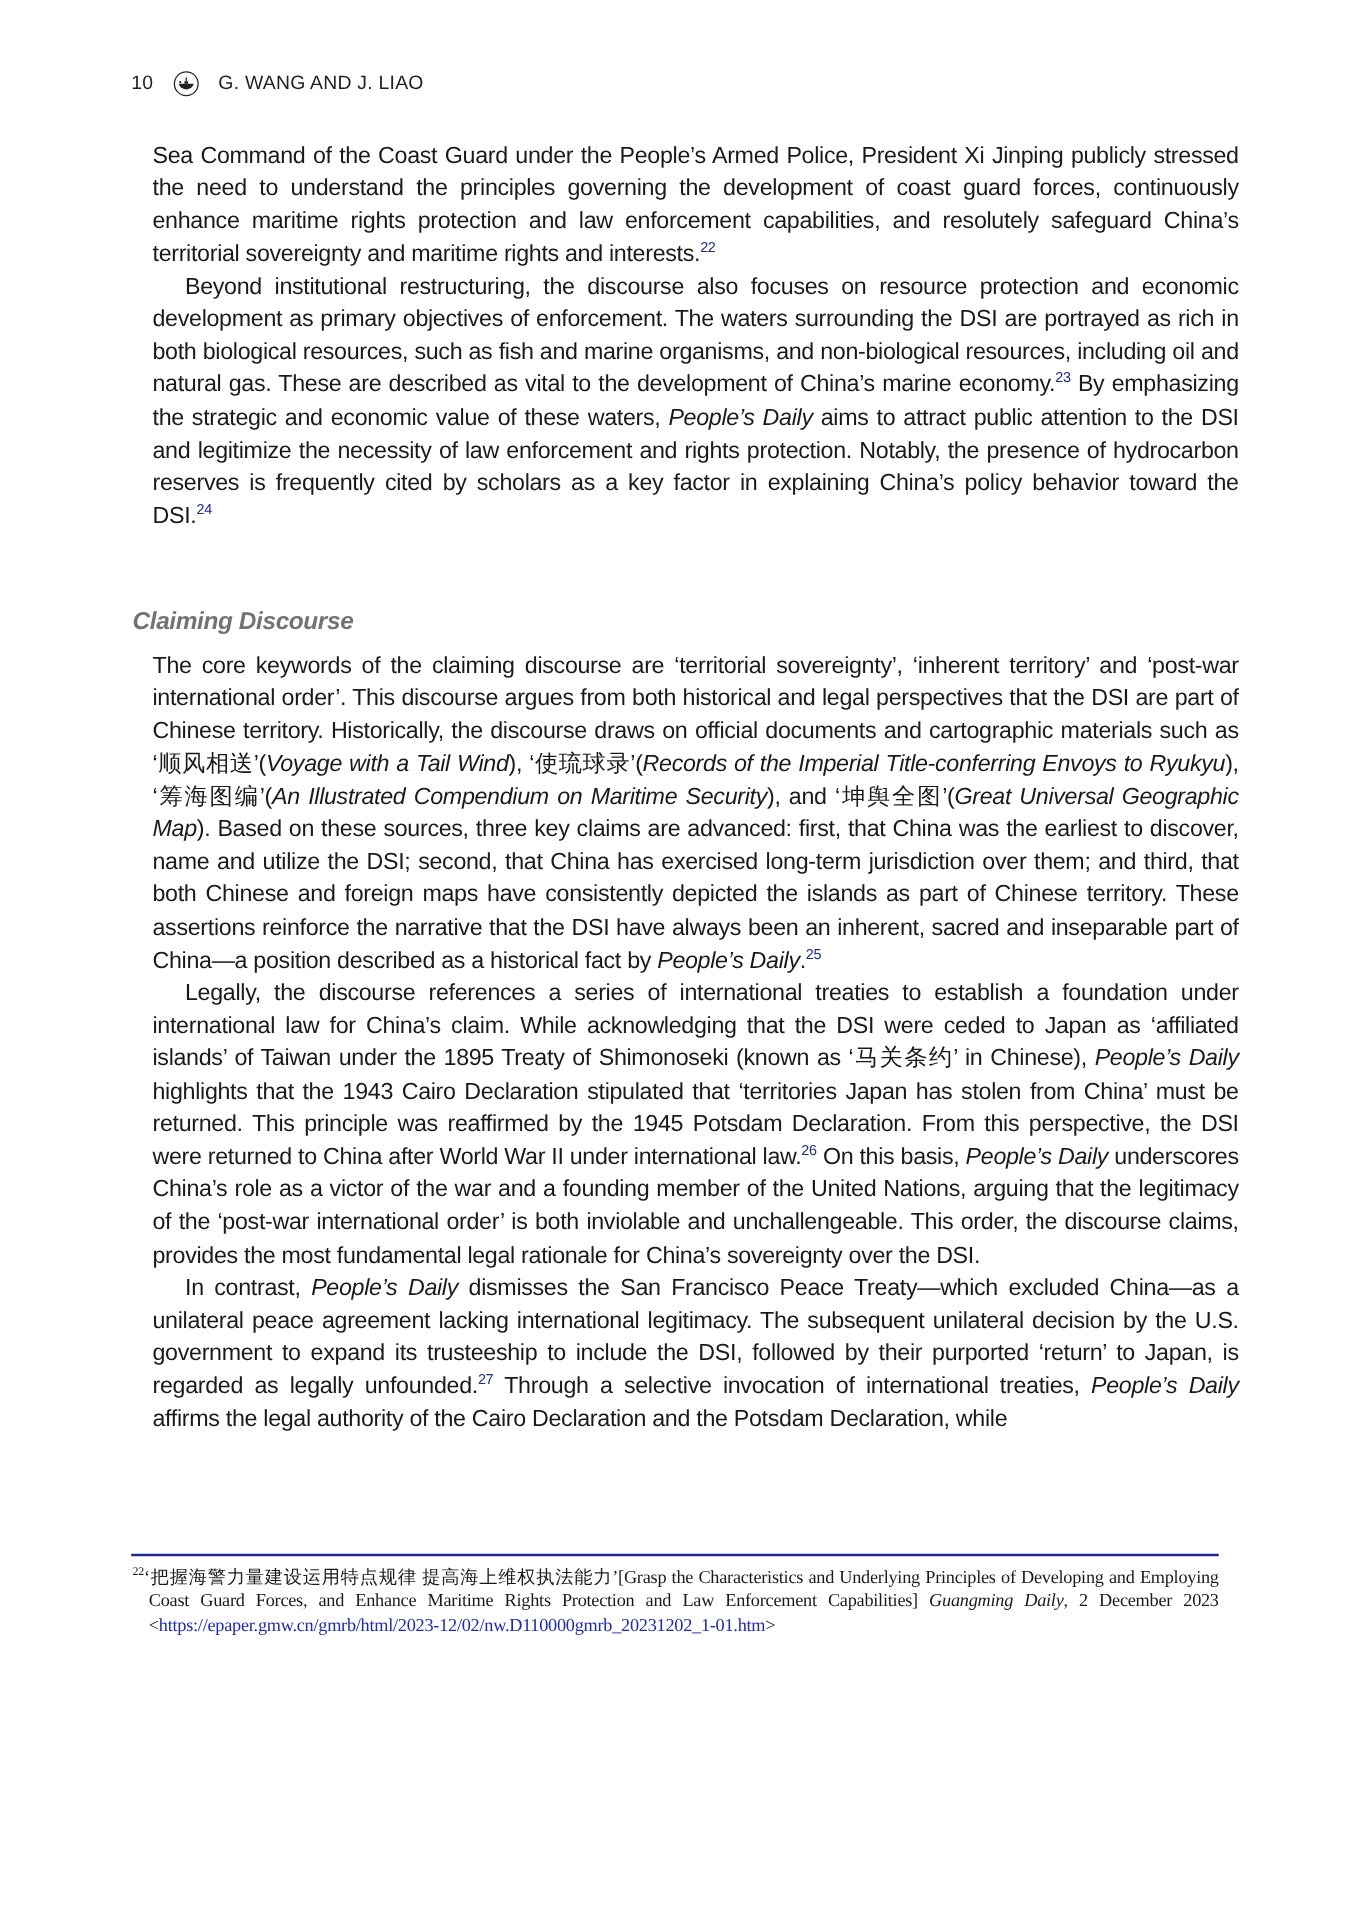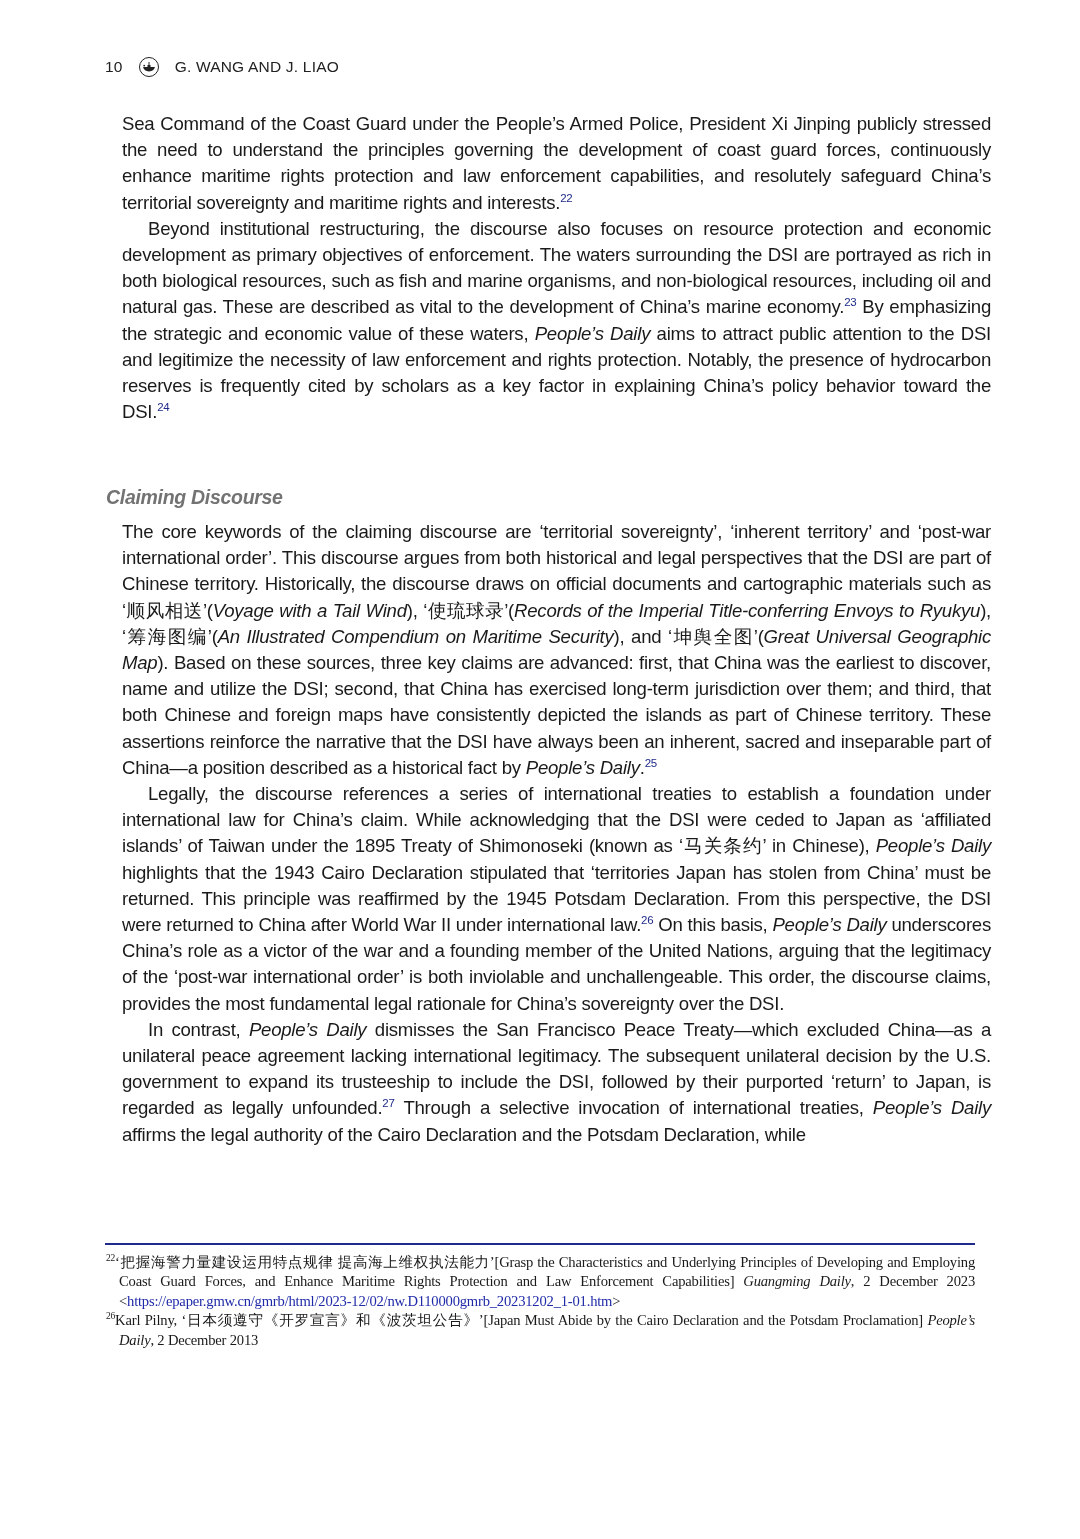--- a/index.html
+++ b/index.html
@@ -51,14 +51,13 @@
 <div class="body-text" style="top:519px;">
   <p><span>The core keywords of the claiming discourse are ‘territorial sovereignty’, ‘inherent territory’ and ‘post-war international order’. This discourse argues from both historical and legal perspectives that the DSI are part of Chinese territory. Historically, the discourse draws on official documents and cartographic materials such as ‘顺风相送’(</span><i>Voyage with a Tail Wind</i><span>), ‘使琉球录’(</span><i>Records of the Imperial Title-conferring Envoys to Ryukyu</i><span>), ‘筹海图编’(</span><i>An Illustrated Compendium on Maritime Security</i><span>), and ‘坤舆全图’(</span><i>Great Universal Geographic Map</i><span>). Based on these sources, three key claims are advanced: first, that China was the earliest to discover, name and utilize the DSI; second, that China has exercised long-term jurisdiction over them; and third, that both Chinese and foreign maps have consistently depicted the islands as part of Chinese territory. These assertions reinforce the narrative that the DSI have always been an inherent, sacred and inseparable part of China—a position described as a historical fact by </span><i>People’s Daily</i><span>.</span><sup class="fn-ref">25</sup></p>
   <p class="indent"><span>Legally, the discourse references a series of international treaties to establish a foundation under international law for China’s claim. While acknowledging that the DSI were ceded to Japan as ‘affiliated islands’ of Taiwan under the 1895 Treaty of Shimonoseki (known as ‘马关条约’ in Chinese), </span><i>People’s Daily</i><span> highlights that the 1943 Cairo Declaration stipulated that ‘territories Japan has stolen from China’ must be returned. This principle was reaffirmed by the 1945 Potsdam Declaration. From this perspective, the DSI were returned to China after World War II under international law.</span><sup class="fn-ref">26</sup><span> On this basis, </span><i>People’s Daily</i><span> underscores China’s role as a victor of the war and a founding member of the United Nations, arguing that the legitimacy of the ‘post-war international order’ is both inviolable and unchallengeable. This order, the discourse claims, provides the most fundamental legal rationale for China’s sovereignty over the DSI.</span></p>
   <p class="indent"><span>In contrast, </span><i>People’s Daily</i><span> dismisses the San Francisco Peace Treaty—which excluded China—as a unilateral peace agreement lacking international legitimacy. The subsequent unilateral decision by the U.S. government to expand its trusteeship to include the DSI, followed by their purported ‘return’ to Japan, is regarded as legally unfounded.</span><sup class="fn-ref">27</sup><span> Through a selective invocation of international treaties, </span><i>People’s Daily</i><span> affirms the legal authority of the Cairo Declaration and the Potsdam Declaration, while</span></p>
 </div>
 
 <div class="rule"></div>
 
 <div class="footnotes">
   <p class="fn"><sup>22</sup><span>‘把握海警力量建设运用特点规律 提高海上维权执法能力’[Grasp the Characteristics and Underlying Principles of Developing and Employing Coast Guard Forces, and Enhance Maritime Rights Protection and Law Enforcement Capabilities] </span><i>Guangming Daily</i><span>, 2 December 2023 &lt;</span><span class="link">https://epaper.gmw.cn/gmrb/html/2023-12/02/nw.D110000gmrb_20231202_1-01.htm</span><span>&gt;</span></p>
-  <p class="fn"><sup>26</sup><span>Karl Pilny, ‘日本须遵守《开罗宣言》和《波茨坦公告》’[Japan Must Abide by the Cairo Declaration and the Potsdam Proclamation] </span><i>People’s Daily</i><span>, 2 December 2013</span></p>
 </div>
 
 </body></html>

